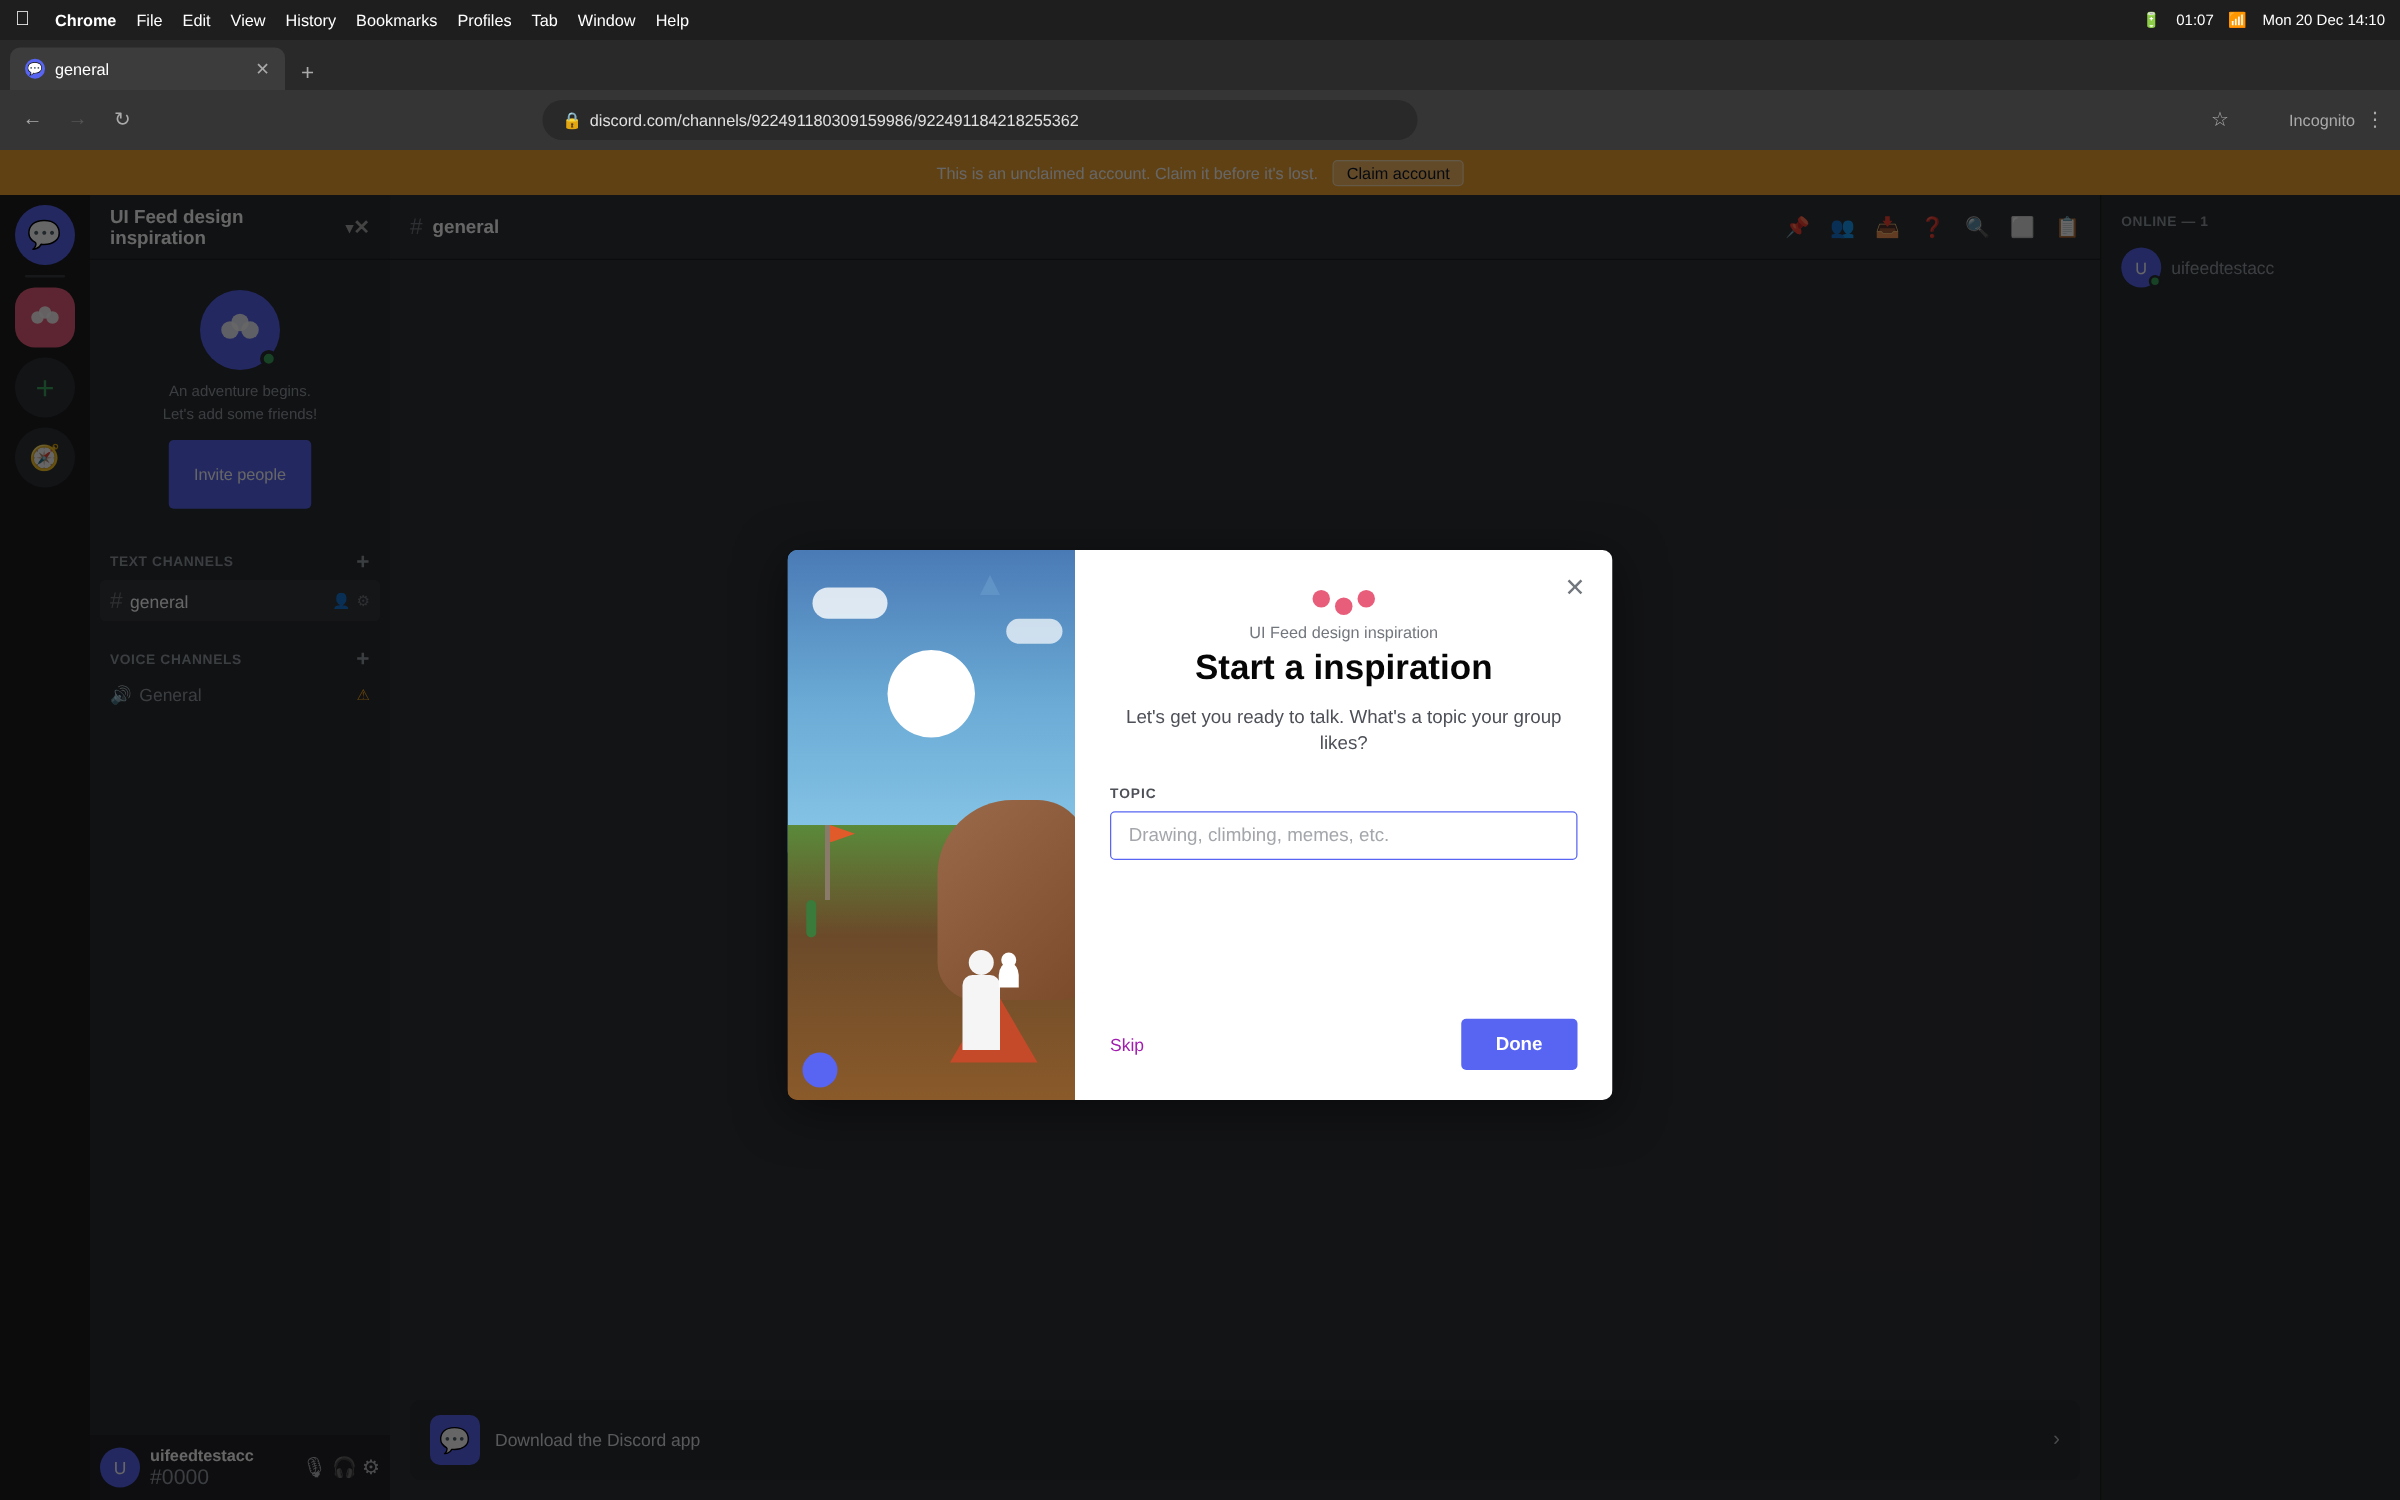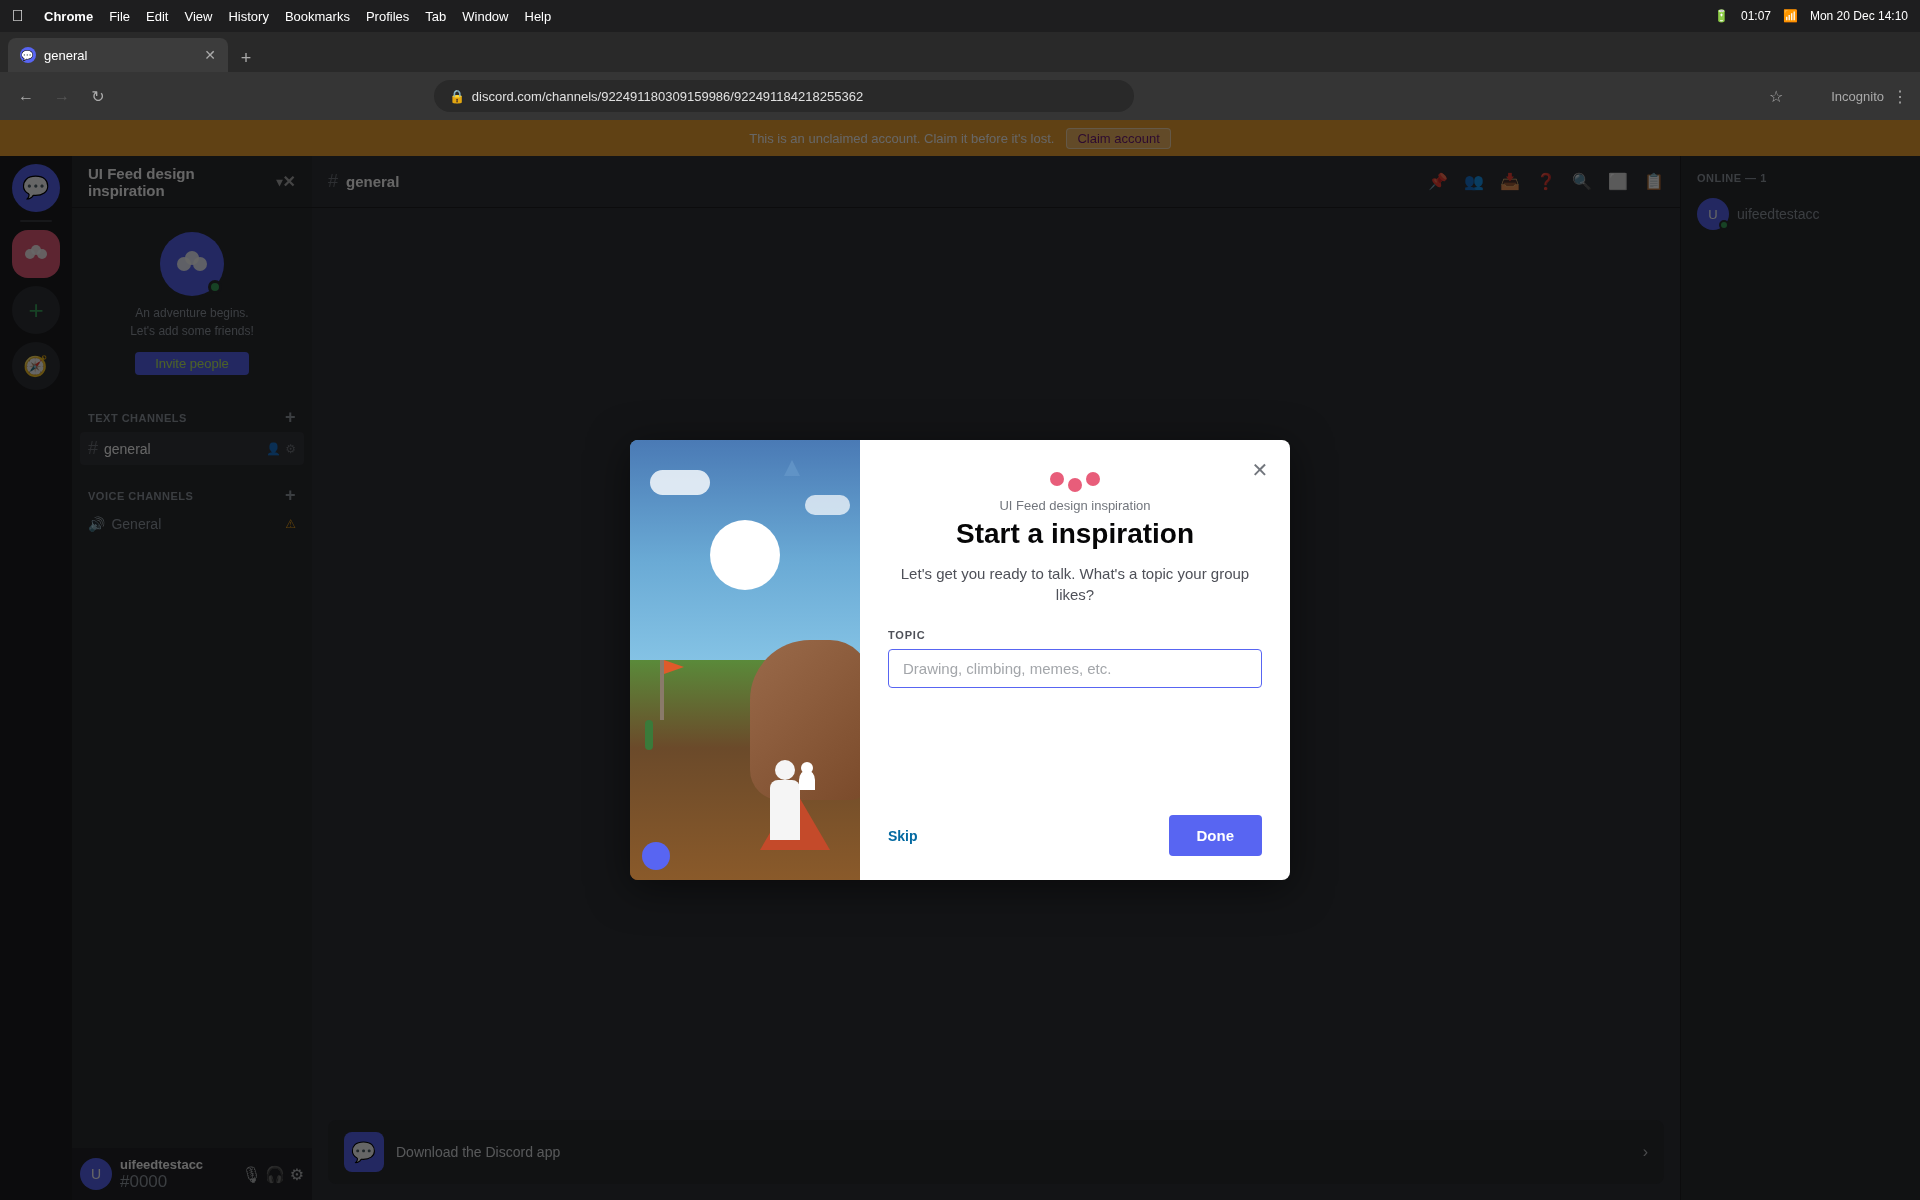--- a/index.html
+++ b/index.html
@@ -158,21 +158,21 @@
       justify-content: center;
       gap: 12px;
       font-size: 13px;
       color: #fff;
     }
     .discord-banner .claim-btn {
       background: rgba(255,255,255,0.25);
       border: 1px solid rgba(255,255,255,0.5);
       border-radius: 4px;
       padding: 2px 10px;
-      color: #701a75;
+      color: #0f172a;
       font-size: 13px;
       cursor: pointer;
     }
 
     
     .discord-main {
       display: flex;
       flex: 1;
       overflow: hidden;
     }
@@ -271,24 +271,24 @@
       right: 2px;
     }
     .server-welcome p {
       font-size: 12px;
       color: #949ba4;
       line-height: 1.5;
       margin-bottom: 12px;
     }
     .invite-btn {
       background: #5865f2;
-      color: #bef264;
+      color: #ffffff;
       border: none;
       border-radius: 4px;
-      padding: 4px 20px;
+      padding: 20px 20px;
       font-size: 13px;
       cursor: pointer;
       font-weight: 500;
     }
 
     
     .channel-section {
       padding: 16px 8px 4px;
     }
     .channel-section-header {
@@ -687,24 +687,24 @@
     .modal-footer {
       margin-top: auto;
       display: flex;
       align-items: center;
       justify-content: space-between;
       padding-top: 24px;
     }
     .skip-btn {
       background: none;
       border: none;
-      color: #0369a1;
+      color: #a21caf;
       font-size: 14px;
       cursor: pointer;
-      font-weight: 700;
+      font-weight: 400;
     }
     .done-btn {
       background: #5865f2;
       color: #fff;
       border: none;
       border-radius: 4px;
       padding: 12px 28px;
       font-size: 15px;
       font-weight: 600;
       cursor: pointer;

